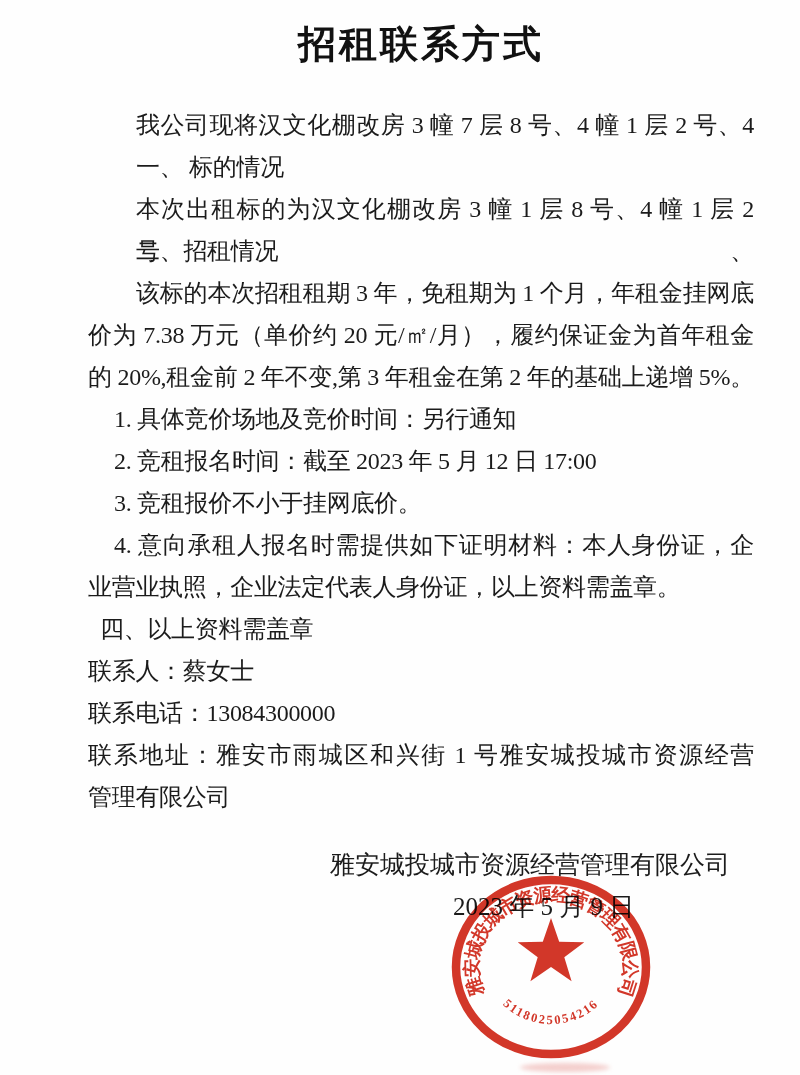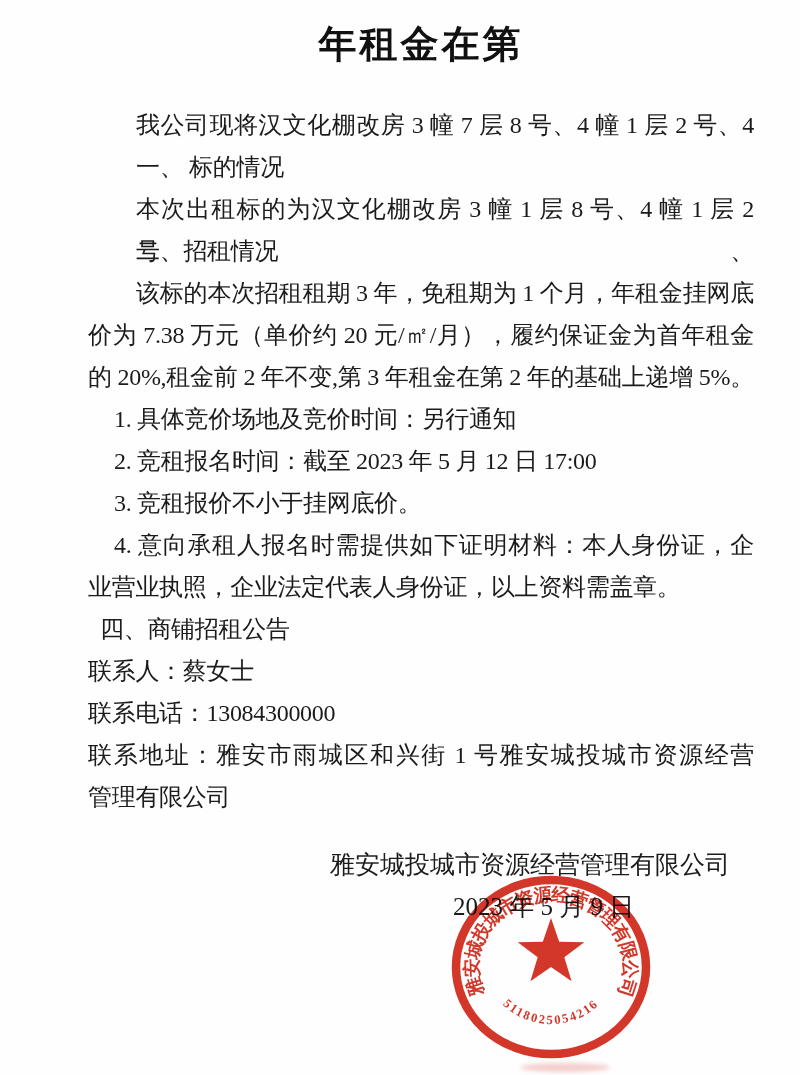--- a/index.html
+++ b/index.html
@@ -78,39 +78,39 @@
   }
   .ring-text{font-size:18.5px;letter-spacing:-1.5px;}
   .ring-num{font-size:12.5px;letter-spacing:2px;font-weight:400;font-family:"Liberation Sans","DejaVu Sans",sans-serif;}
 </style>
 </head>
 <body>
 
 <div class="page">
   <div class="content">
 
-    <h1 class="doc-title">年租金在第</h1>
+    <h1 class="doc-title">招租联系方式</h1>
 
     <div class="line ind2 j">我公司现将汉文化棚改房 3 幢 7 层 8 号、4 幢 1 层 2 号、4</div>
 
     <div class="line ind2">一、 标的情况</div>
     <div class="line ind2 j">本次出租标的为汉文化棚改房 3 幢 1 层 8 号、4 幢 1 层 2 号、</div>
 
     <div class="line ind2">二、招租情况</div>
     <div class="line ind2 j">该标的本次招租租期 3 年，免租期为 1 个月，年租金挂网底</div>
     <div class="line j">价为 7.38 万元（单价约 20 元/㎡/月），履约保证金为首年租金</div>
     <div class="line j">的 20%,租金前 2 年不变,第 3 年租金在第 2 年的基础上递增 5%。</div>
 
     <div class="line ind1">1. 具体竞价场地及竞价时间：另行通知</div>
     <div class="line ind1">2. 竞租报名时间：截至 2023 年 5 月 12 日 17:00</div>
     <div class="line ind1">3. 竞租报价不小于挂网底价。</div>
     <div class="line ind1 j">4. 意向承租人报名时需提供如下证明材料：本人身份证，企</div>
     <div class="line">业营业执照，企业法定代表人身份证，以上资料需盖章。</div>
 
-    <div class="line indh4">四、商铺招租公告</div>
+    <div class="line indh4">四、以上资料需盖章</div>
     <div class="line">联系人：蔡女士</div>
     <div class="line">联系电话：13084300000</div>
     <div class="line j">联系地址：雅安市雨城区和兴街 1 号雅安城投城市资源经营</div>
     <div class="line">管理有限公司</div>
 
     <div class="sig-company">雅安城投城市资源经营管理有限公司</div>
     <div class="sig-date">2023 年 5 月 9 日</div>
   </div>
 
   <div class="seal-smudge"></div>

